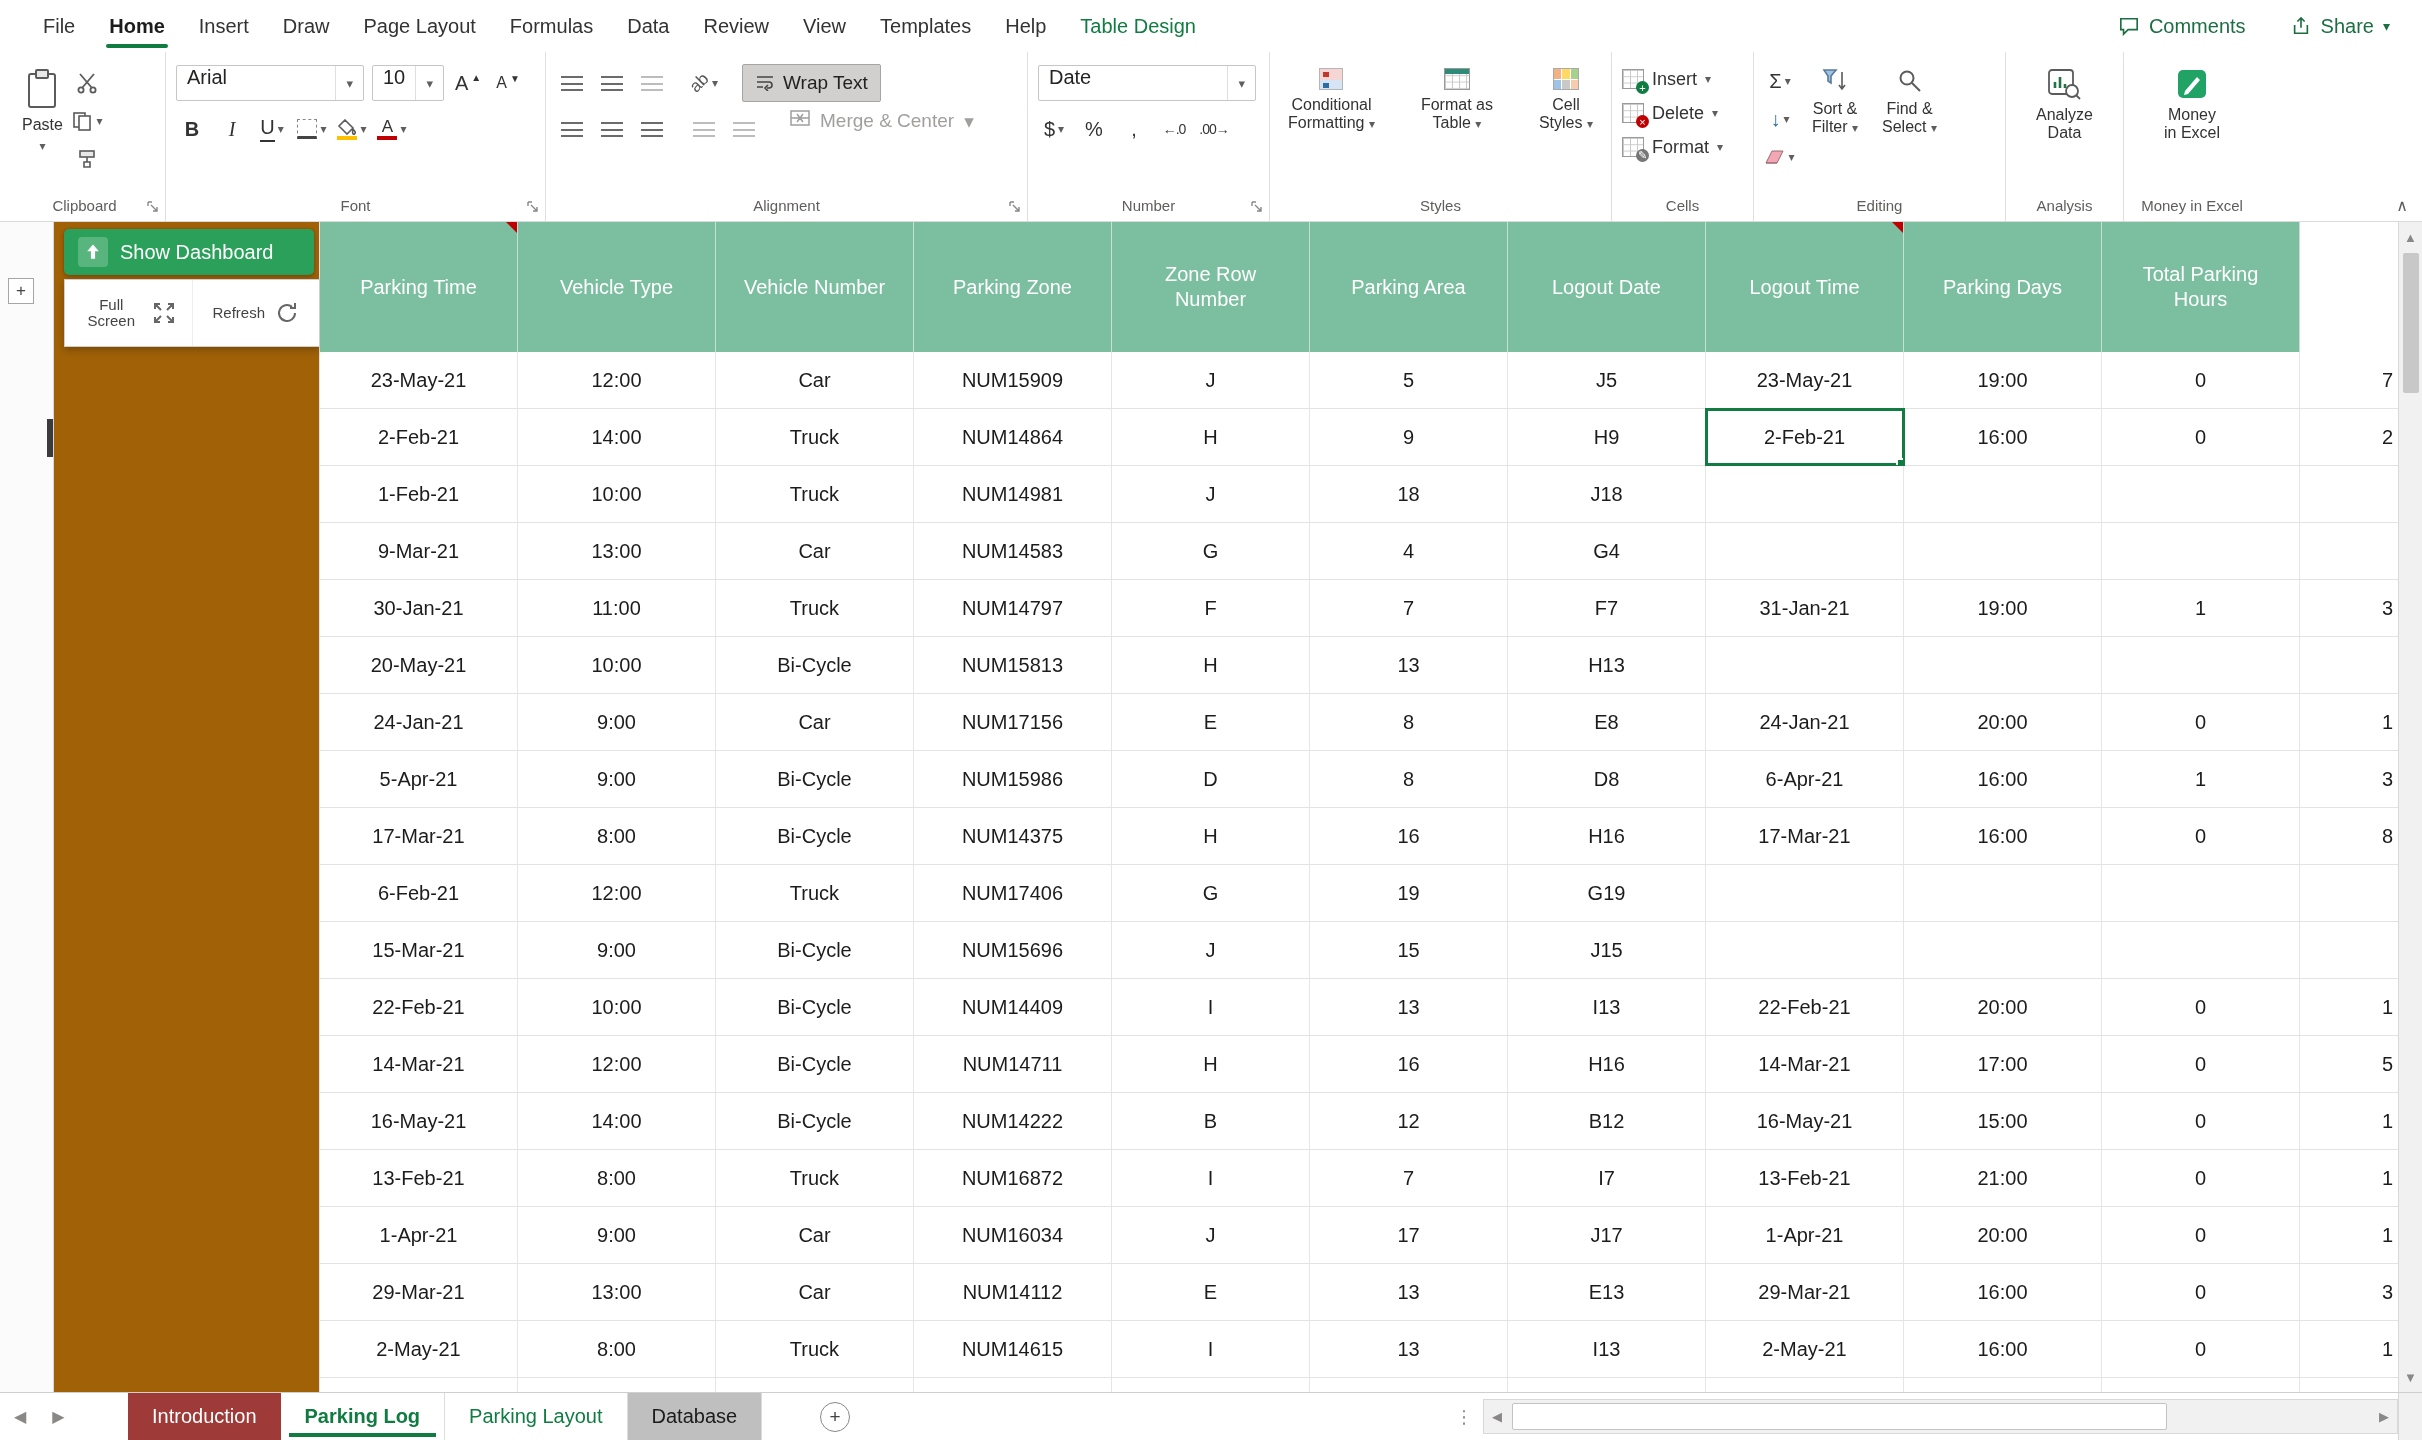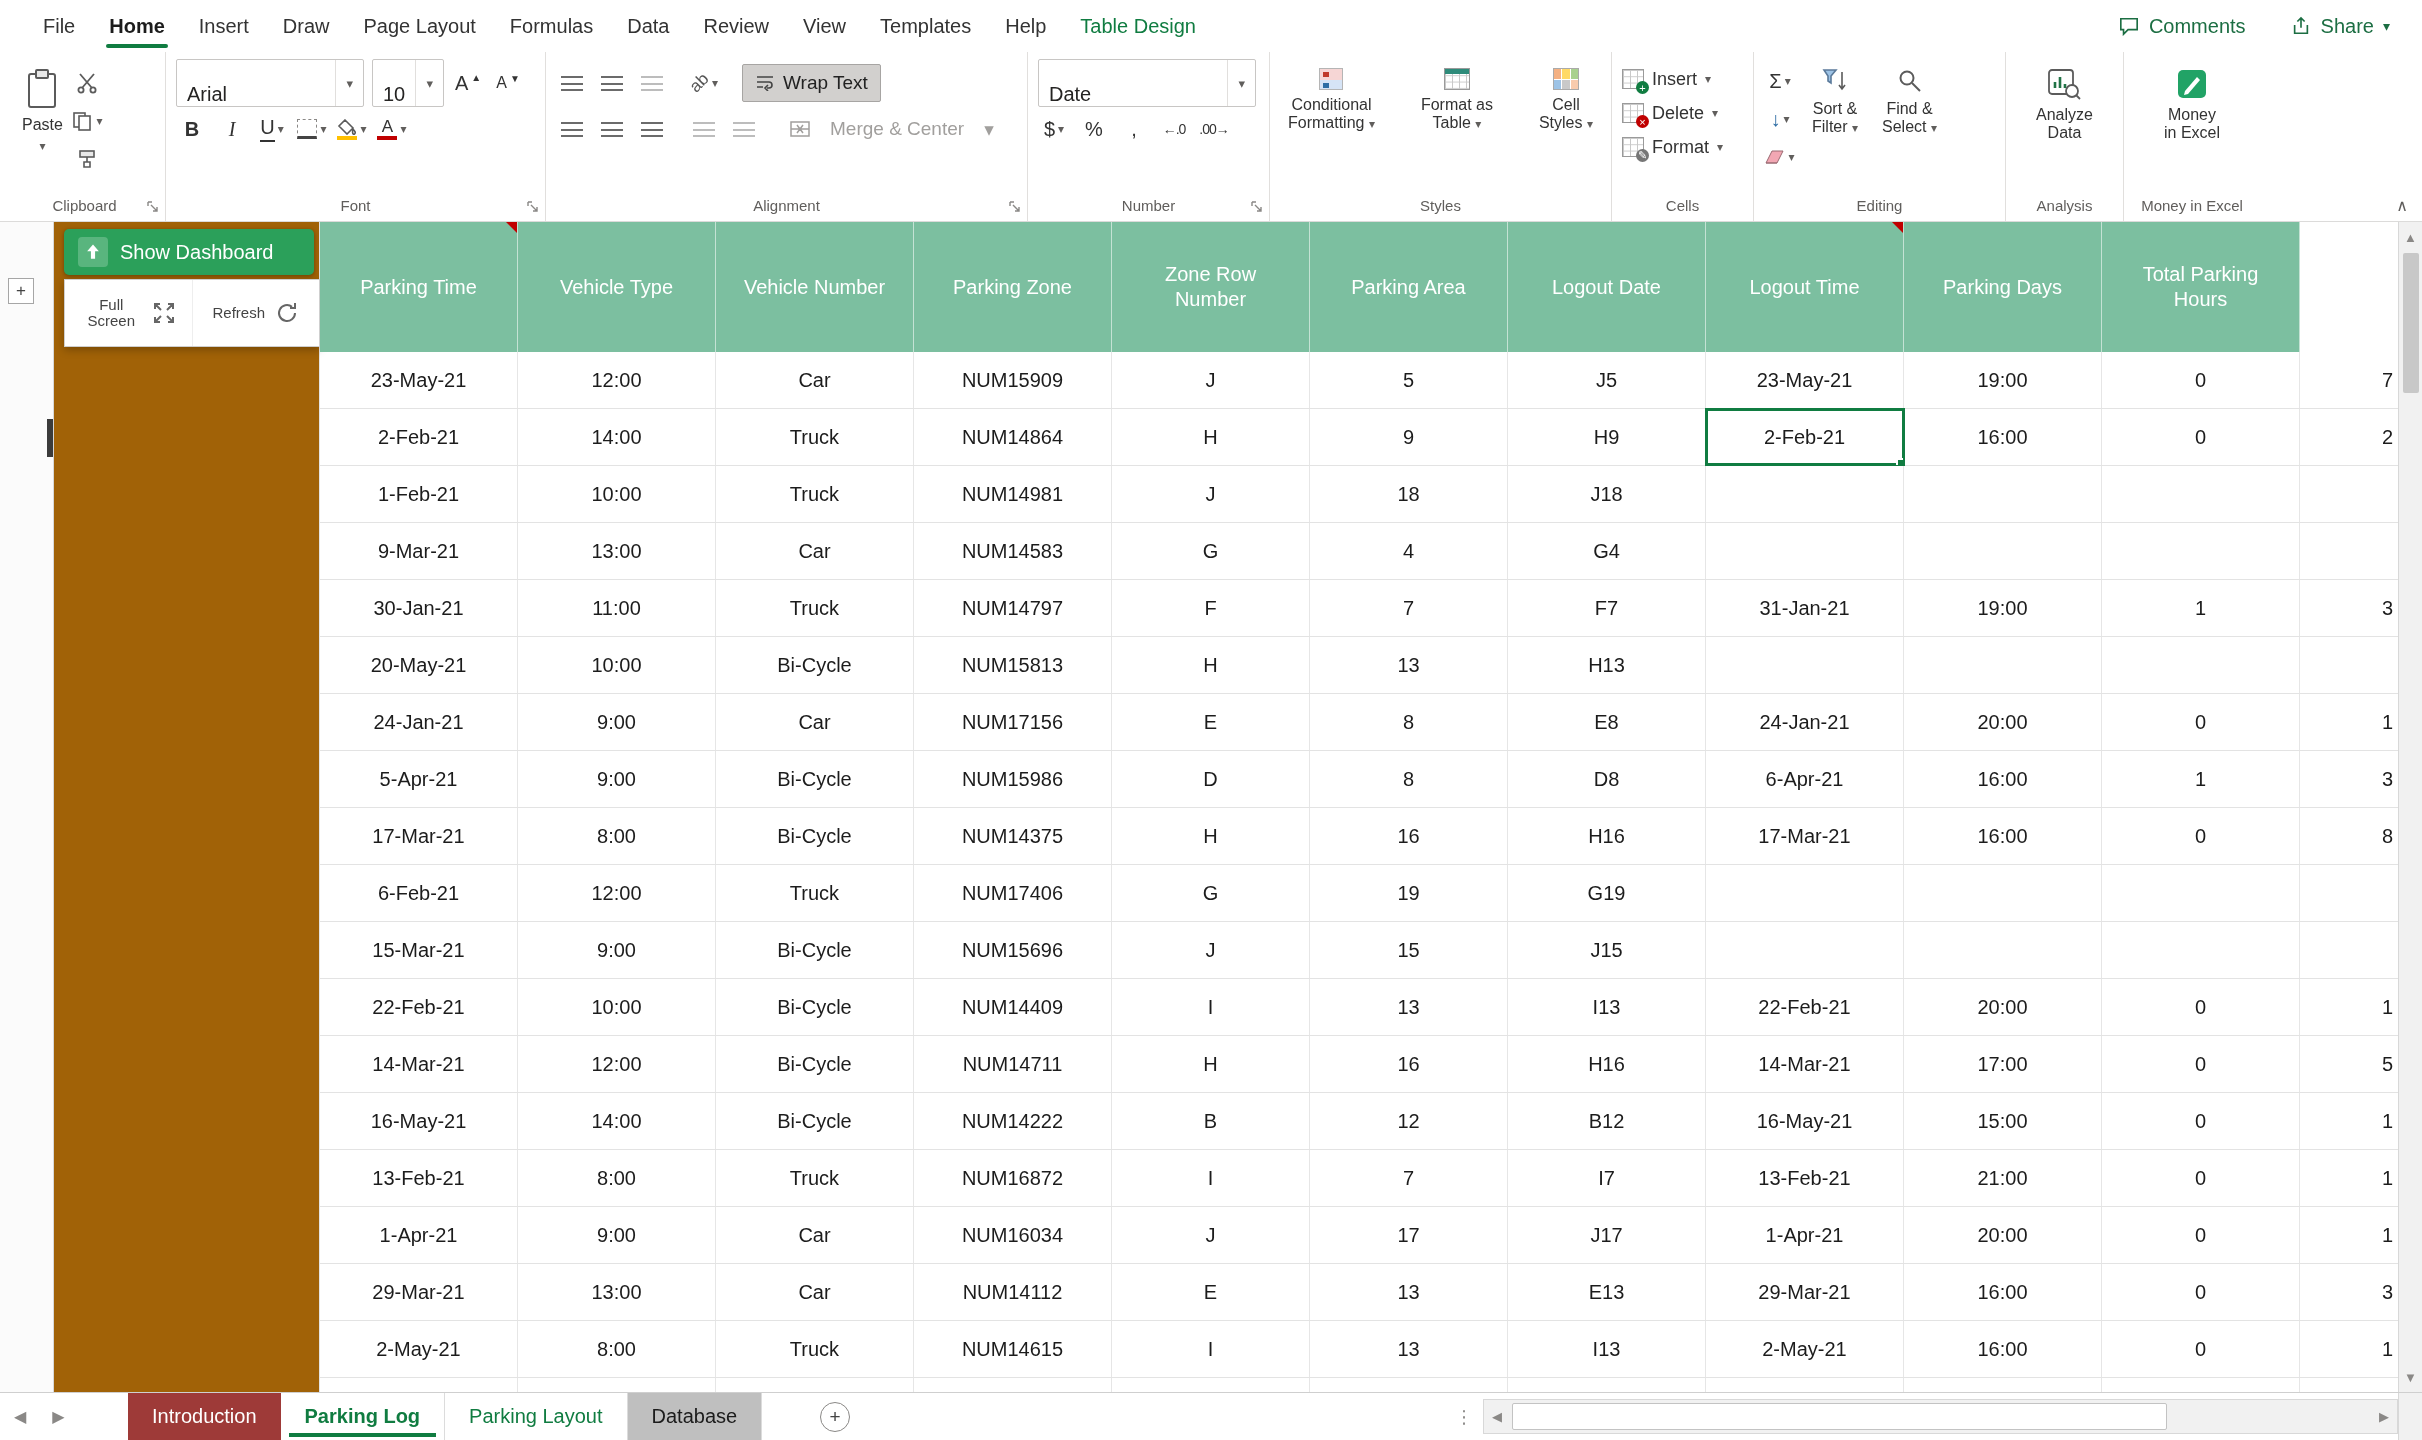--- a/index.html
+++ b/index.html
@@ -16,21 +16,21 @@
   .menu-btn{display:flex;align-items:center;gap:9px;font-size:20px;color:#1c6e43}
   .menu-btn.comments{color:#1c6e43}
   .menu-btn .caret{font-size:14px;color:#1c6e43}
   
   .ribbon{height:170px;border-bottom:1px solid #dcdbda;display:flex;padding:0 4px;position:relative;background:#fff}
   .rgroup{display:flex;flex-direction:column;border-right:1px solid #e1dfdd;padding:8px 10px 0 10px;flex:0 0 auto}
   .rcontent{flex:1}
   .rrow{display:flex;align-items:center;gap:8px;height:46px}
   .glabel{height:32px;display:flex;align-items:center;justify-content:center;font-size:15px;color:#605E5C;position:relative}
   .launcher{position:absolute;right:-4px;bottom:8px;color:#8a8886}
-  .combo{border:1px solid #c8c6c4;height:48px;display:flex;align-items:flex-end;font-size:20px;padding:0 10px;background:#fff;border-radius:2px}
+  .combo{border:1px solid #c8c6c4;height:36px;display:flex;align-items:flex-start;font-size:20px;padding:0 10px;background:#fff;border-radius:2px}
   .combo .caret{margin-left:auto;padding-left:10px;font-size:13px;color:#605E5C;border-left:1px solid #e1dfdd;align-self:stretch;display:flex;align-items:center}
   .mini{min-width:32px;height:34px;display:flex;align-items:center;justify-content:center;font-size:20px;color:#333;gap:3px;border-radius:2px}
   .mini .caret{font-size:12px;color:#605E5C}
   .big{display:flex;flex-direction:column;align-items:center;justify-content:flex-start;gap:6px;padding:8px 8px 0;font-size:16px;color:#333;text-align:center;line-height:1.15}
   .big .caret{font-size:12px;color:#605E5C}
   .cellrow{display:flex;align-items:center;gap:8px;height:34px;font-size:18px;color:#333}
   .cellrow .caret{font-size:12px;color:#605E5C}
   .bars{width:22px;height:15px;background:repeating-linear-gradient(#6b6b6b 0 2px,transparent 2px 6.5px)}
   .bars.dim{opacity:.45}
   .borders-ic{width:20px;height:20px;border:1px dashed #8a8886;border-bottom:3px solid #444}
@@ -40,21 +40,21 @@
   .dot.green{background:#107C41}.dot.red{background:#C00000}.dot.gray{background:#767676}
   .cf-ic{width:24px;height:22px;border:1px solid #b5b5b5;background:
     linear-gradient(to bottom,#f6d6d5 0 11px,#d6e4f6 11px 22px);position:relative}
   .cf-ic::after{content:"";position:absolute;left:3px;top:3px;width:6px;height:16px;background:
     linear-gradient(#c0392b 0 5px,transparent 5px 11px,#2e6da4 11px 16px)}
   .styles-ic{width:26px;height:22px;display:grid;grid-template-columns:1fr 1fr 1fr;grid-template-rows:1fr 1fr;gap:1px;border:1px solid #aaa}
   .styles-ic i{display:block}
   .underl{border-bottom:2px solid #333;padding-bottom:1px}
   .rotab{display:inline-block;transform:rotate(-45deg);font-size:17px;color:#555}
   .wrapbtn{display:flex;align-items:center;gap:8px;background:#D2D0CE;border:1px solid #a7a5a3;height:38px;padding:0 12px;font-size:19px;color:#222;border-radius:2px}
-  .mergebtn{display:flex;align-items:center;gap:20px;color:#a19f9d;font-size:19px;height:38px;padding:0 8px}
+  .mergebtn{display:flex;align-items:flex-start;gap:10px;color:#a19f9d;font-size:19px;height:38px;padding:0 8px}
   .colorbar{display:block;width:20px;height:4px;margin-top:1px}
   .stack{display:flex;flex-direction:column;align-items:center;line-height:1}
   .collapse{position:absolute;right:14px;bottom:6px;color:#605E5C;font-size:16px}
   .decsm{font-size:14px;letter-spacing:-1px}
   
   .sheet-area{height:1170px;display:flex;background:#fff;position:relative}
   .gutter{width:54px;border-right:1px solid #d8d8d8;background:#fbfbfb;position:relative}
   .gutter-plus{position:absolute;top:56px;left:8px;width:26px;height:26px;border:1px solid #a6a6a6;background:#fff;display:flex;align-items:center;justify-content:center;font-size:17px;color:#444}
   .rowsel{position:absolute;right:0;top:197px;width:6px;height:38px;background:#3b3b3b}
   .colA{width:266px;border-right:1px solid #e3e3e3;position:relative;background:#a16207}

